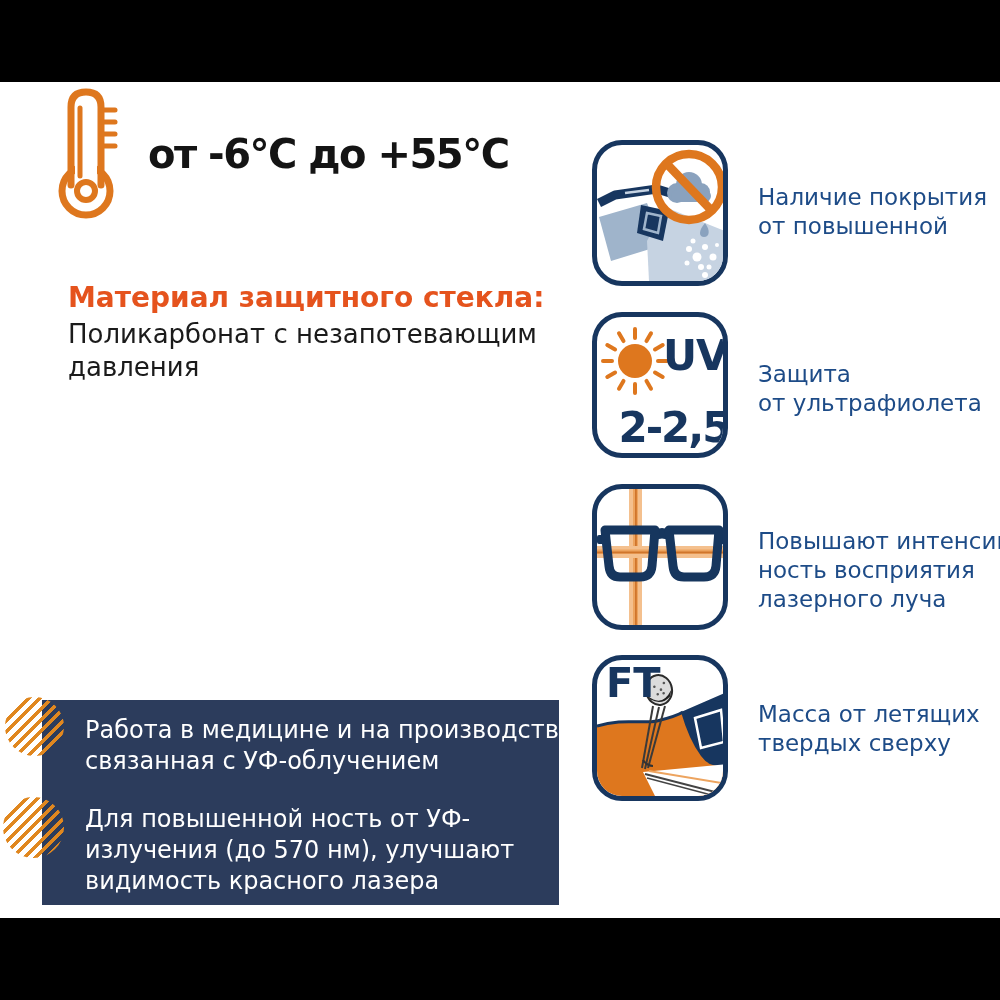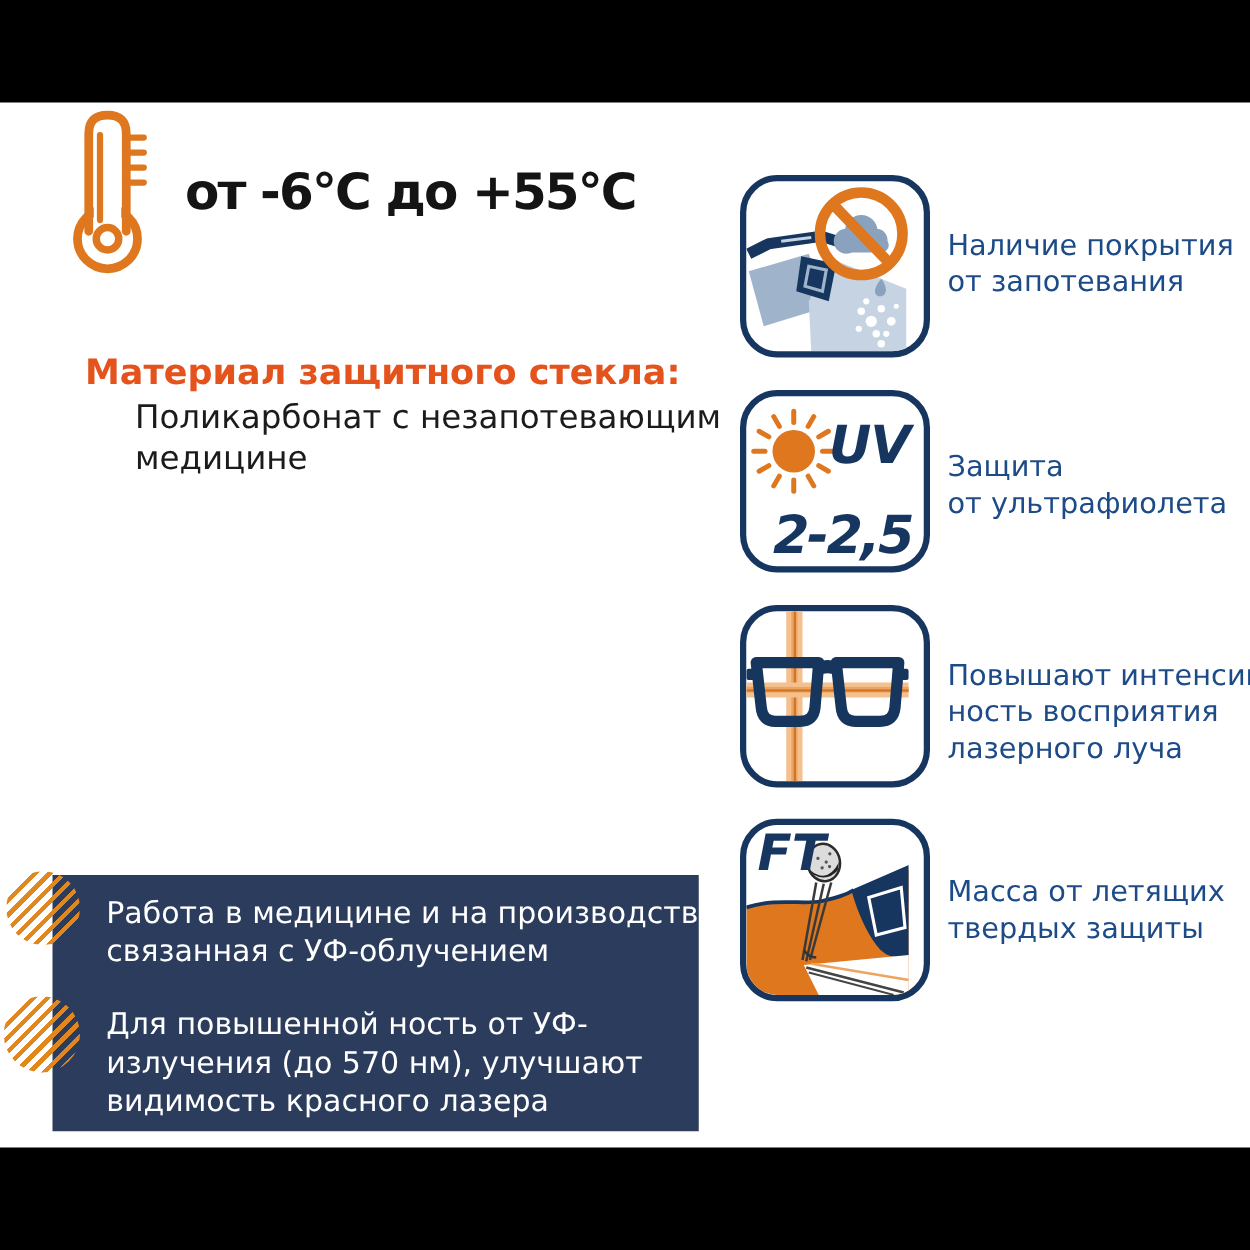--- a/index.html
+++ b/index.html
@@ -25,21 +25,21 @@
   .temp-range{
     position:absolute;left:148px;top:131px;font-size:40px;font-weight:700;
     letter-spacing:-1.5px;color:#141414;white-space:nowrap;
   }
 
   
   .material-heading{
     position:absolute;left:68px;top:281px;font-size:28px;font-weight:700;
     color:var(--heading-orange);white-space:nowrap;
   }
-  .material-body{position:absolute;left:68px;top:318px;font-size:26px;line-height:33px;margin-left:40px;}
+  .material-body{position:absolute;left:68px;top:318px;font-size:26px;line-height:33px;}
   .material-body .ln{white-space:nowrap;}
 
   
   .features{
     position:absolute;left:30px;top:406px;width:530px;margin:0;padding:0;list-style:none;
     font-size:24px;line-height:30px;
   }
   .features li{position:relative;padding-left:40px;margin:0;}
   .features li::before{
     content:"•";position:absolute;left:6px;top:2px;font-size:22px;color:#141414;
@@ -55,22 +55,22 @@
   .app-box .ln{white-space:nowrap;}
   .stripe-circle{
     position:absolute;border-radius:50%;
     background:repeating-linear-gradient(135deg,var(--stripe-orange) 0 3.5px,transparent 3.5px 8px);
   }
   .stripe-circle.c1{left:5px;top:697px;width:59px;height:59px;}
   .stripe-circle.c2{left:3px;top:797px;width:61px;height:61px;}
 
   
   .badge-icon{
-    position:absolute;left:592px;width:152px;height:146px;box-sizing:border-box;
-    border:5px solid var(--icon-navy);border-radius:30px;background:#fff;overflow:hidden;font-style:italic;
+    position:absolute;left:592px;width:136px;height:146px;box-sizing:border-box;
+    border:5px solid var(--icon-navy);border-radius:30px;background:#fff;overflow:hidden;
   }
   .badge-icon svg{position:absolute;left:0;top:0;}
   .badge-icon.b1{top:140px;}
   .badge-icon.b2{top:312px;}
   .badge-icon.b3{top:484px;}
   .badge-icon.b4{top:655px;}
 
   .uv-letters{
     position:absolute;left:66px;top:14px;font-size:42px;font-weight:800;
     color:var(--icon-navy);letter-spacing:-1px;
@@ -109,21 +109,21 @@
     <line x1="50" y1="22" x2="63" y2="22" stroke="#DE771E" stroke-width="5" stroke-linecap="round"></line>
     <line x1="50" y1="34" x2="63" y2="34" stroke="#DE771E" stroke-width="5" stroke-linecap="round"></line>
     <line x1="50" y1="46" x2="63" y2="46" stroke="#DE771E" stroke-width="5" stroke-linecap="round"></line>
     <line x1="50" y1="58" x2="63" y2="58" stroke="#DE771E" stroke-width="5" stroke-linecap="round"></line>
   </svg>
   <div class="temp-range">от -6°C до +55°C</div>
 
   <div class="material-heading">Материал защитного стекла:</div>
   <div class="material-body">
     <div class="ln">Поликарбонат с незапотевающим</div>
-    <div class="ln">медицине</div>
+    <div class="ln">давления</div>
   </div>
 
 
   <div class="app-box">
     <p>
       <span class="ln">Работа в медицине и на производстве,</span><br>
       <span class="ln">связанная с УФ-облучением</span>
     </p>
     <p>
       <span class="ln">Для повышенной ность от УФ-</span><br>
@@ -160,21 +160,21 @@
           <circle cx="104" cy="47" r="9"></circle>
         <rect x="74" y="45" width="40" height="12" rx="6"></rect>
       </g>
       <path d="M108,78 C114,86 112,92 107,92 C102,92 101,86 108,78 Z" fill="#8AA2BE"></path>
       <circle cx="92" cy="42" r="33" fill="none" stroke="#DE771E" stroke-width="8.5"></circle>
       <line x1="69" y1="18" x2="115" y2="66" stroke="#DE771E" stroke-width="8.5"></line>
     </svg>
   </div>
   <div class="badge-label l1">
     <div class="ln">Наличие покрытия</div>
-    <div class="ln">от запотевания</div>
+    <div class="ln">от повышенной</div>
   </div>
 
   <div class="badge-icon b2">
     <svg width="76" height="80" viewBox="0 0 76 80" style="left:2px;top:6px;">
       <circle cx="36" cy="38" r="17" fill="#DE771E"></circle>
       <g stroke="#DE771E" stroke-width="4" stroke-linecap="round">
         <line x1="59" y1="38" x2="68" y2="38"></line>
         <line x1="56" y1="49.5" x2="63.7" y2="54"></line>
         <line x1="47.5" y1="57.9" x2="52" y2="65.7"></line>
         <line x1="36" y1="61" x2="36" y2="70"></line>
@@ -240,17 +240,17 @@
           <circle cx="64" cy="30" r="1.3" fill="#555"></circle>
         <circle cx="60" cy="34" r="1.3" fill="#555"></circle>
           <circle cx="68" cy="24" r="1.3" fill="#555"></circle>
         <circle cx="66" cy="34" r="1.3" fill="#555"></circle>
       </g>
     </svg>
     <div class="ft-letters">FT</div>
   </div>
   <div class="badge-label l4">
     <div class="ln">Масса от летящих</div>
-    <div class="ln">твердых защиты</div>
+    <div class="ln">твердых сверху</div>
   </div>
 
   <div class="letterbox bottom"></div>
 </div>
 
 </body></html>

